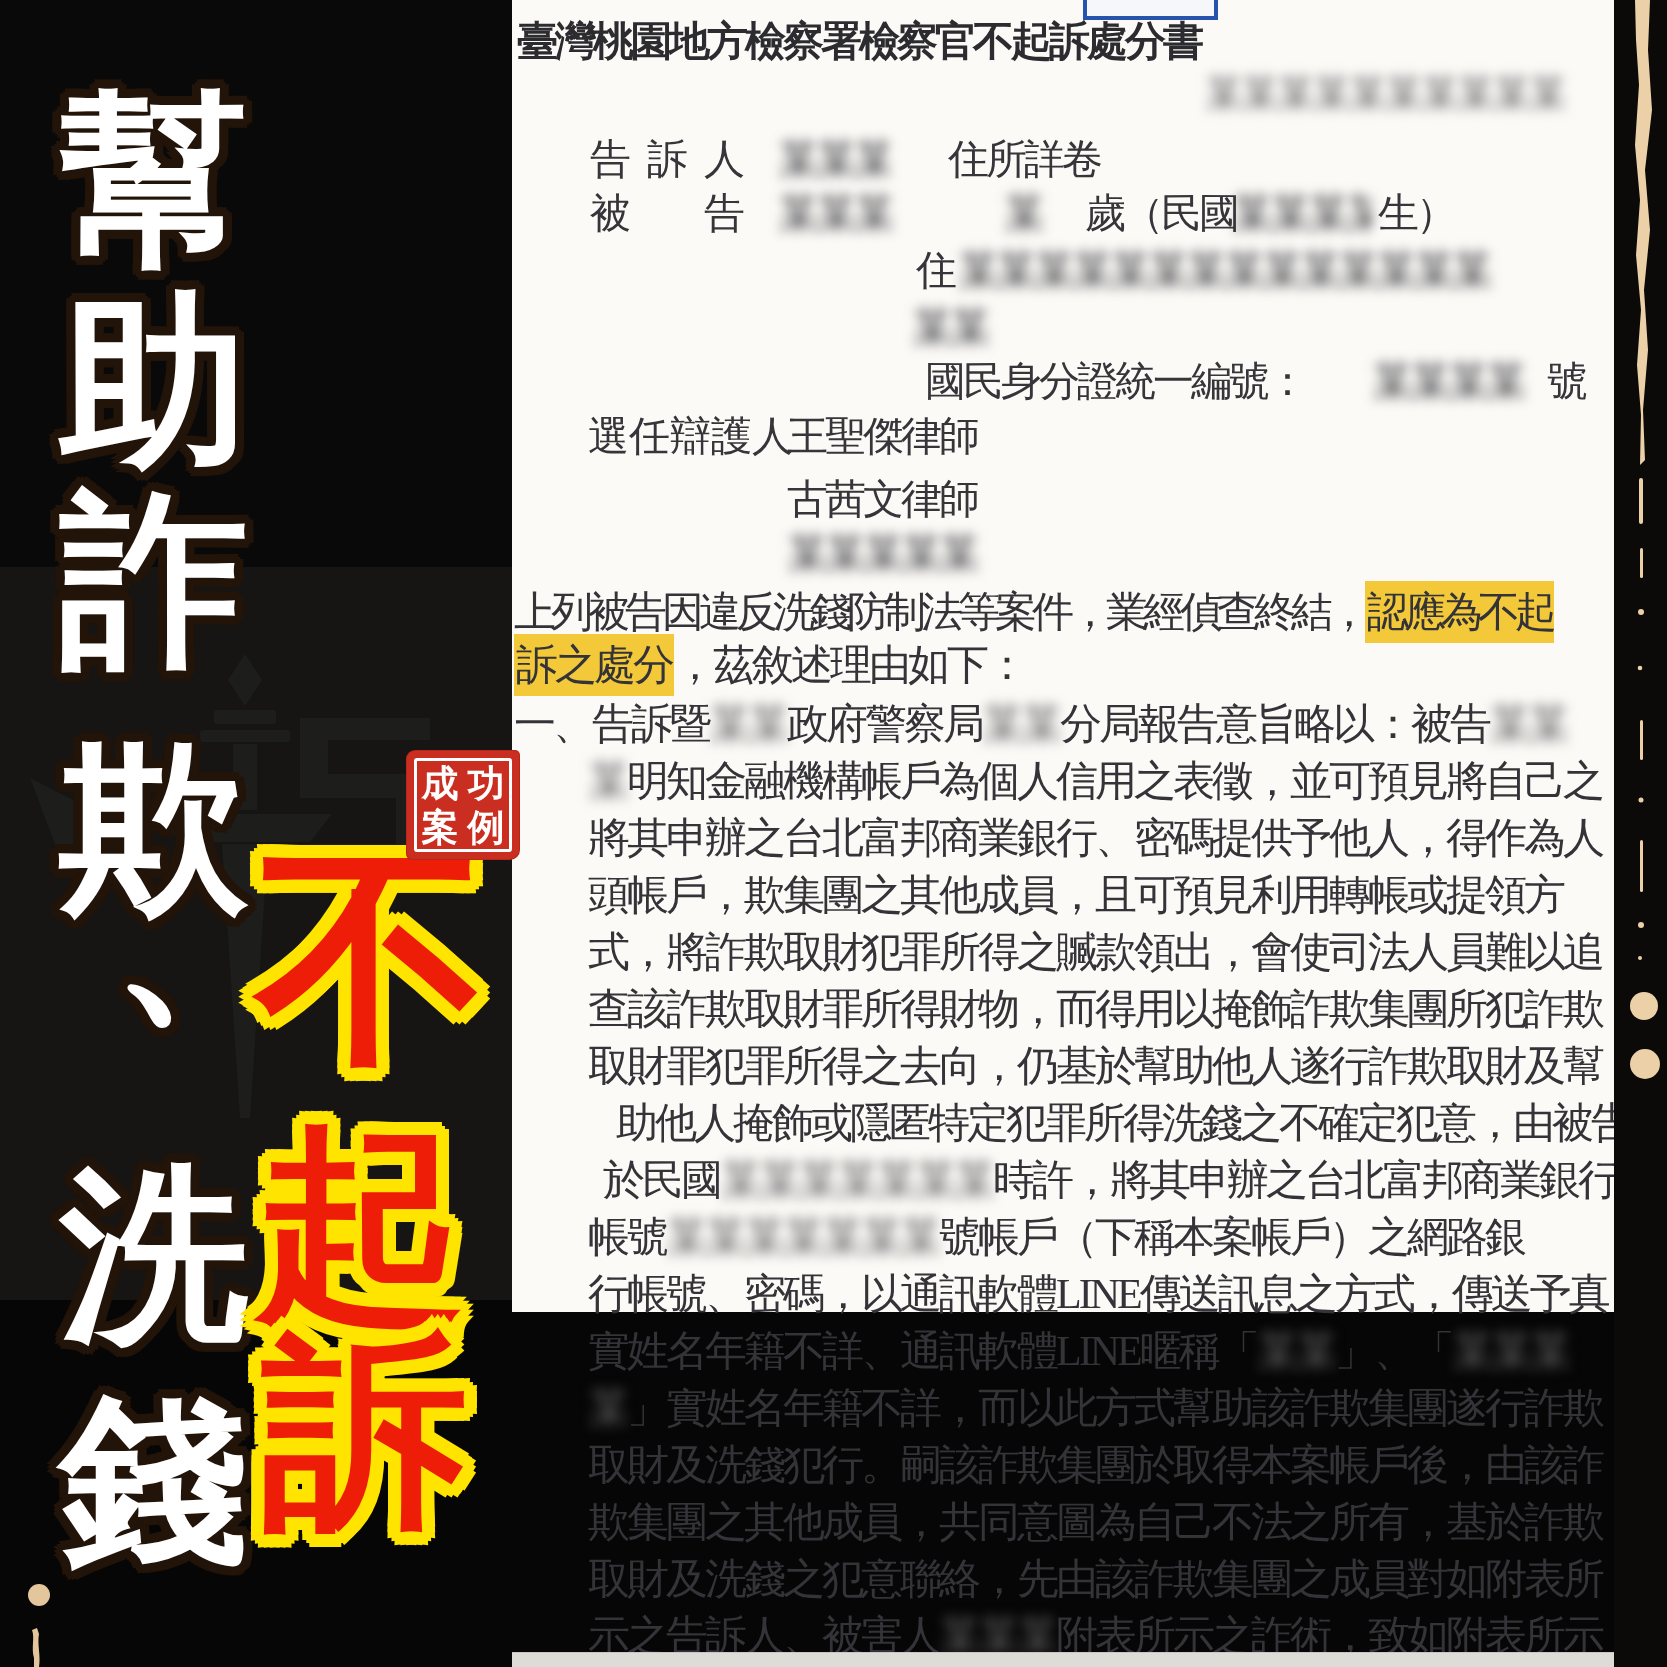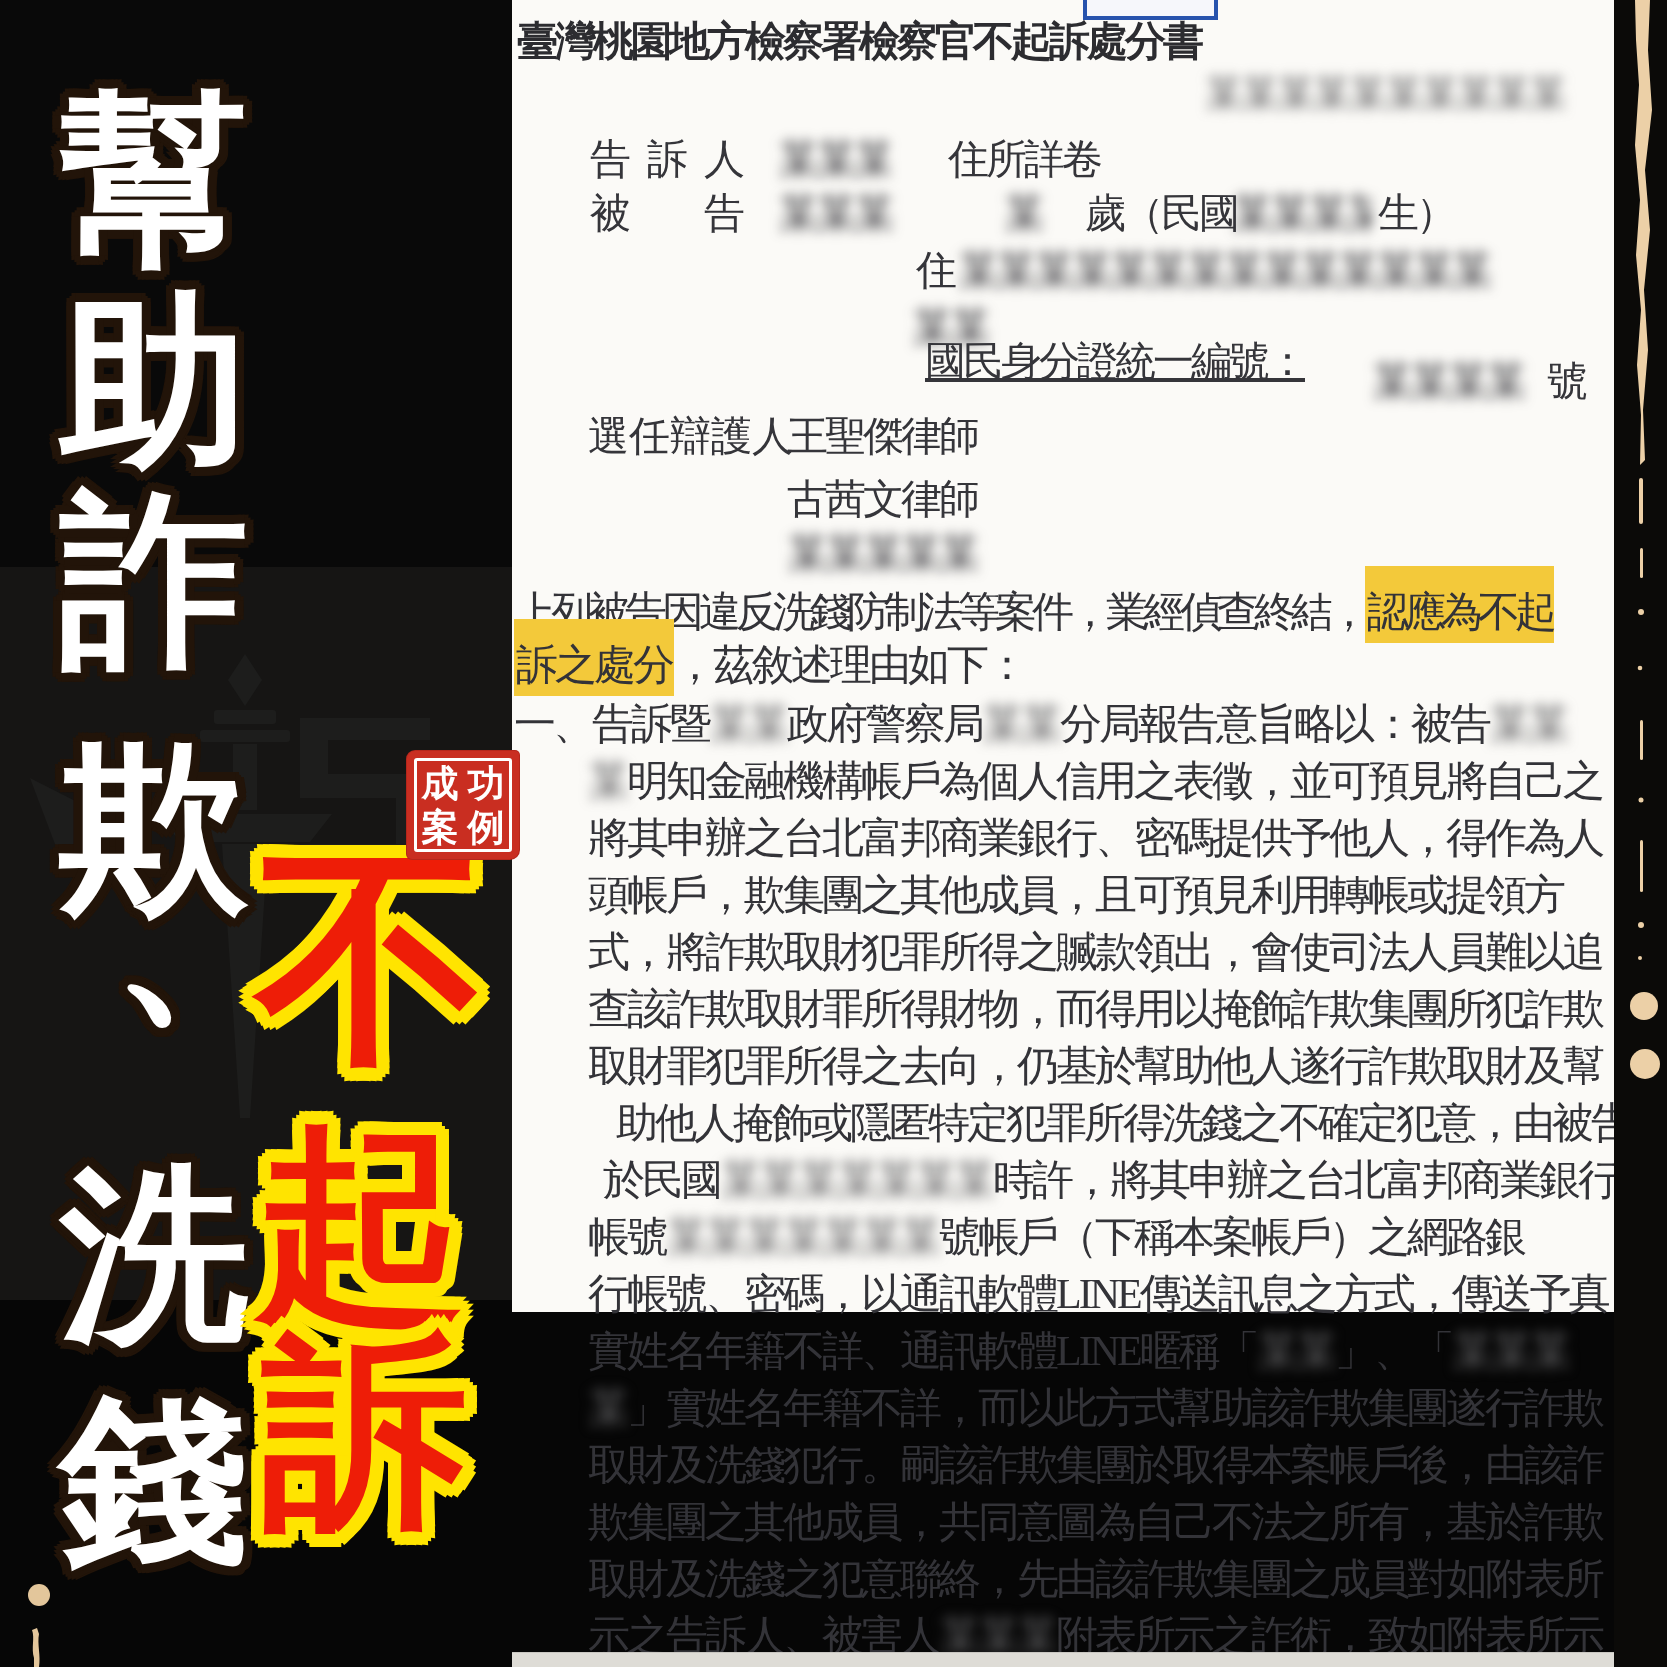--- a/index.html
+++ b/index.html
@@ -35,21 +35,21 @@
     letter-spacing:-3px;color:#2c2c30;white-space:nowrap;}
   .blue-box{position:absolute;left:571px;top:-26px;width:127px;height:38px;
     border:4px solid #2753ad;background:#f6f7fb;}
   .case-no{position:absolute;left:693px;top:68px;font-size:38px;letter-spacing:-2px;white-space:nowrap;}
   .rblur{filter:blur(6px);color:#5e5e60;}
   .hcell{position:absolute;font-size:41px;letter-spacing:-3px;white-space:nowrap;color:#35353a;line-height:1.15;}
   .spread{display:flex;justify-content:space-between;letter-spacing:0;}
   .line{position:absolute;font-size:42px;letter-spacing:-3px;white-space:nowrap;color:#333338;line-height:1.15;}
   .line.tight{letter-spacing:-5px;}
   .line .rblur,.hcell.rblur{display:inline-block;overflow:hidden;vertical-align:bottom;}
-  .hl{background:#f3c93a;padding:23px 2px 8px;}
+  .hl{background:#f3c93a;padding:8px 2px 8px;}
   .page-bottom-edge{position:absolute;left:0;right:0;top:1652px;height:15px;
     background:#dedcd6;border-top:1px solid #c9c7c1;}
 
   
   .right-strip{position:absolute;left:1614px;top:0;width:53px;height:1667px;background:#0b0a08;z-index:2;}
   .bl-deco{position:absolute;left:18px;top:1578px;z-index:3;}
 </style>
 </head>
 <body>
 
@@ -119,21 +119,21 @@
           <span>告</span>
         </div>
         <div class="hcell rblur" style="left: 266px; top: 190px; width: 122px;">某某某</div>
         <div class="hcell rblur" style="left: 492px; top: 190px; width: 70px;">某</div>
         <div class="hcell" style="left: 573px; top: 190px;">歲（民國</div>
         <div class="hcell rblur" style="left: 720px; top: 190px; width: 140px;">某某某某</div>
         <div class="hcell" style="left: 866px; top: 190px;">生）</div>
         <div class="hcell" style="left: 404px; top: 247px;">住</div>
         <div class="hcell rblur" style="left: 446px; top: 247px; width: 600px;">某某某某某某某某某某某某某某</div>
         <div class="hcell rblur" style="left: 400px; top: 304px; width: 94px;">某某</div>
-        <div class="hcell" style="left: 413px; top: 338px; text-decoration: underline;">國民身分證統一編號：</div>
+        <div class="hcell" style="left: 413px; top: 358px;">國民身分證統一編號：</div>
         <div class="hcell rblur" style="left: 860px; top: 358px; width: 170px;">某某某某</div>
         <div class="hcell" style="left: 1035px; top: 358px;">號</div>
         <div class="hcell spread" style="left: 76px; top: 413px; width: 185px;">
           <span>選</span>
           <span>任</span>
           <span>辯</span>
           <span>護</span>
           <span>人</span>
         </div>
         <div class="hcell" style="left: 275px; top: 413px;">王聖傑律師</div>

